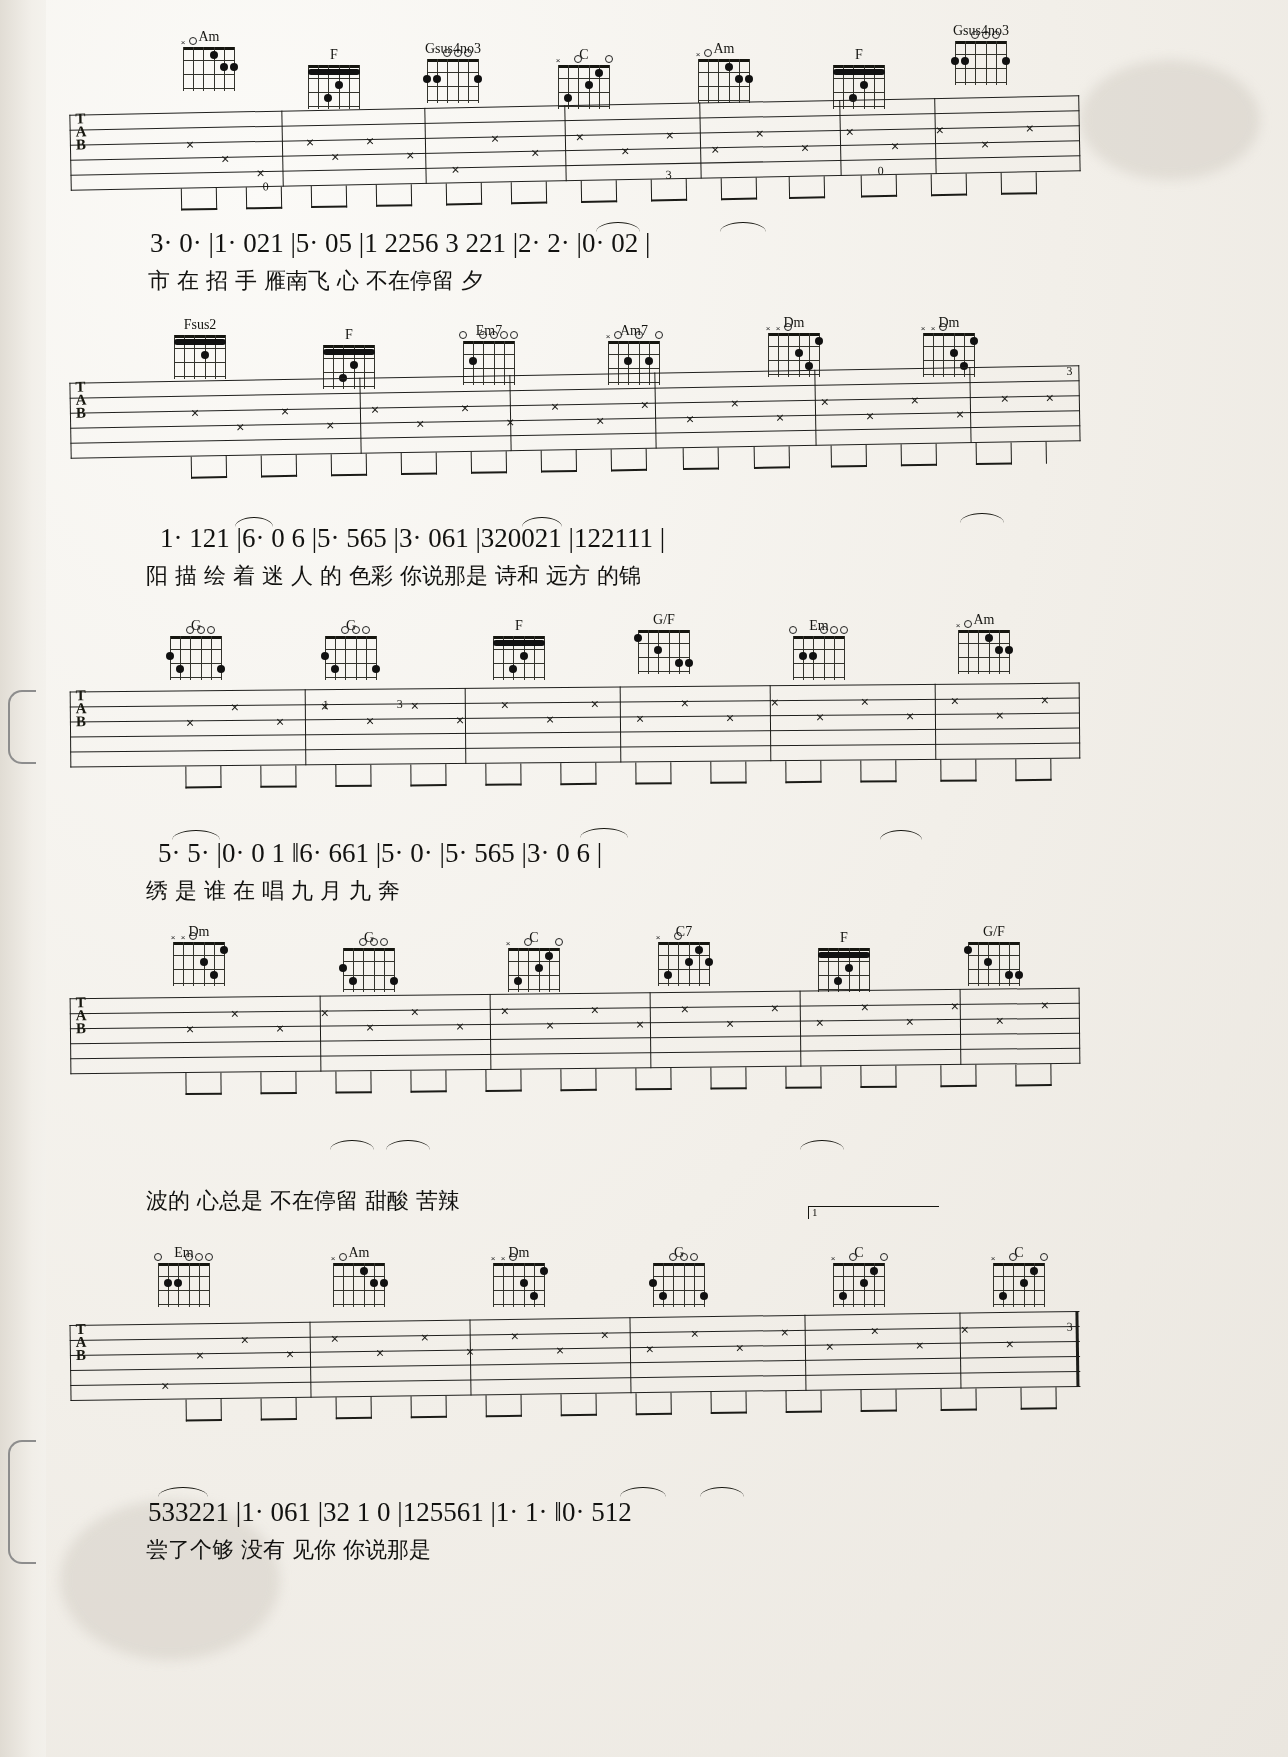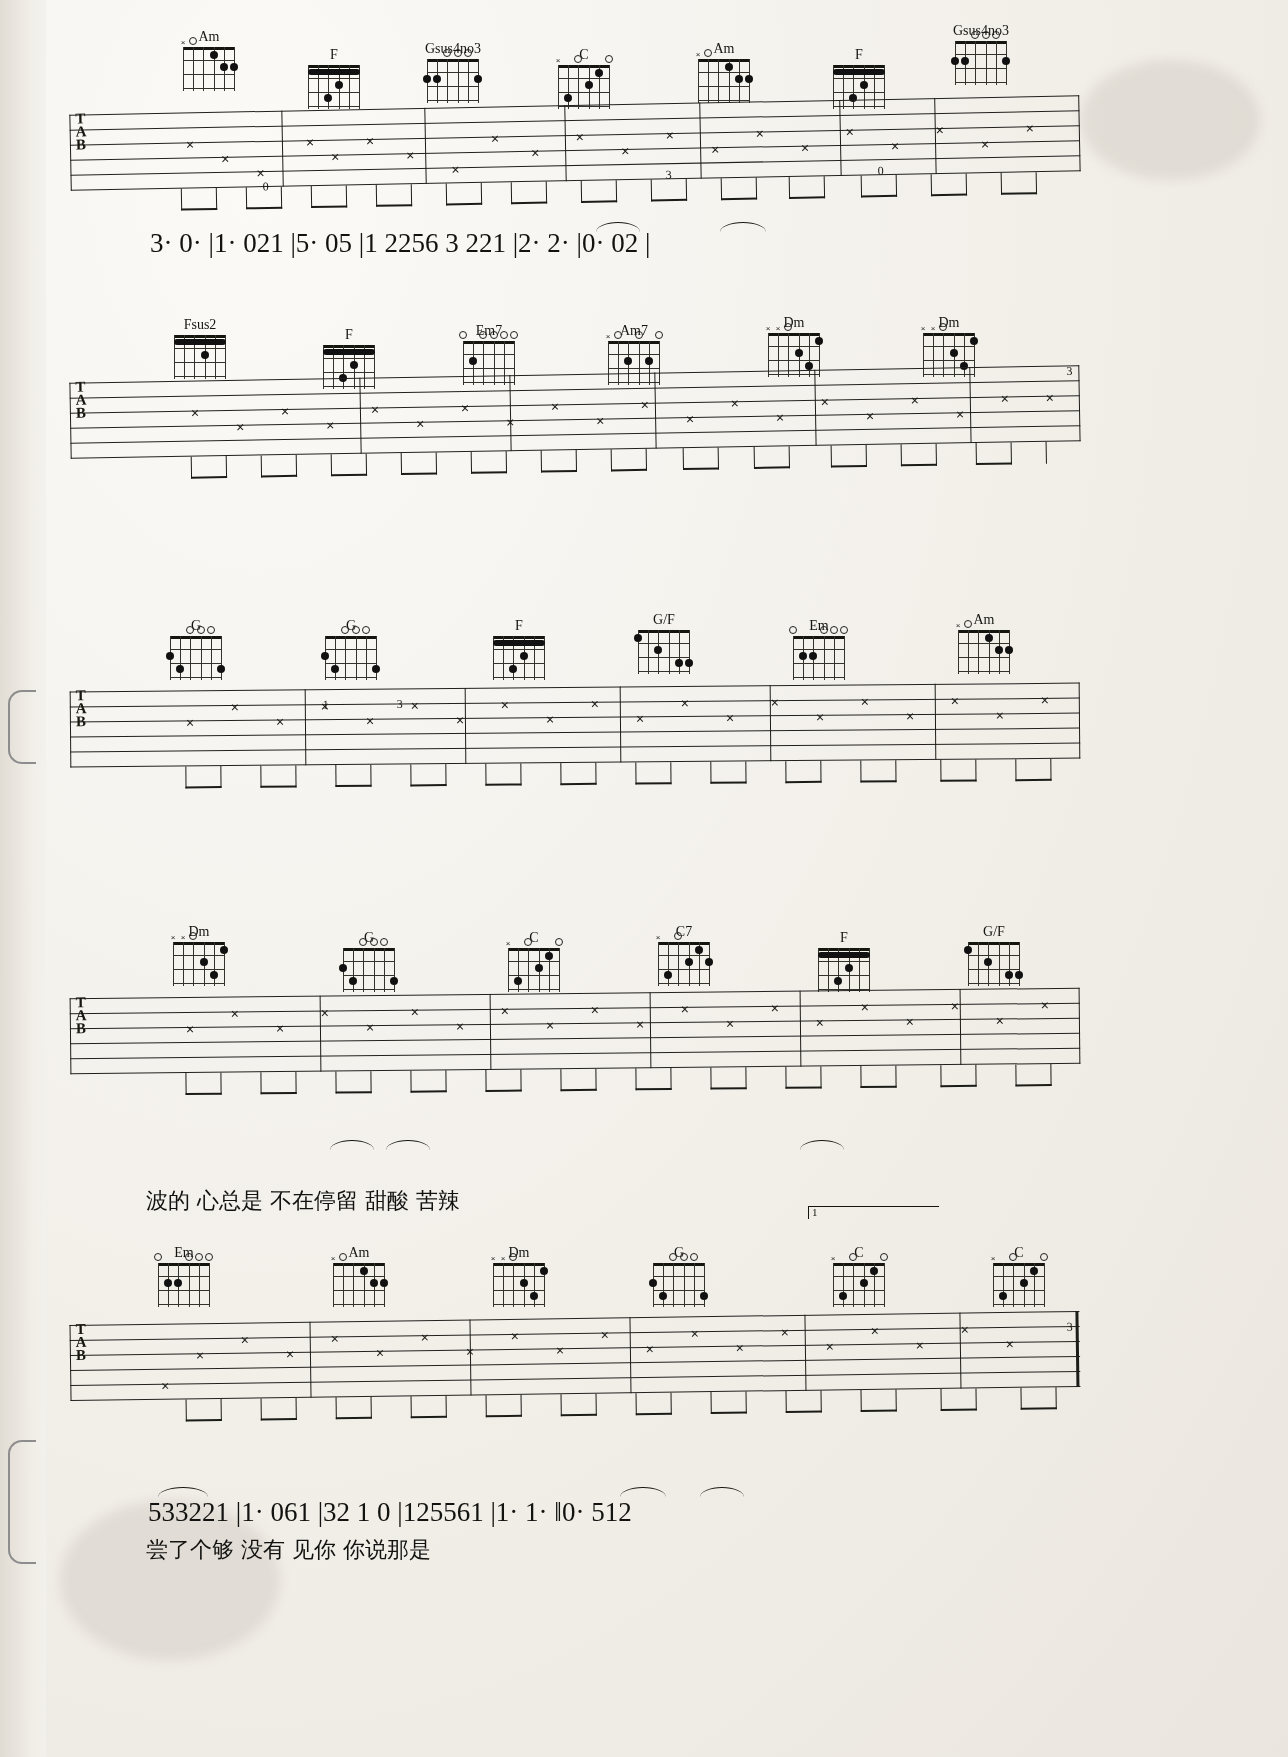--- a/index.html
+++ b/index.html
@@ -302,20 +302,21 @@
       <div class="stem" style="left:895px;top:76px;height:22px"></div>
       <div class="beam" style="left:860px;top:96px;width:36px"></div>
       <div class="stem" style="left:930px;top:76px;height:22px"></div>
       <div class="stem" style="left:965px;top:76px;height:22px"></div>
       <div class="beam" style="left:930px;top:96px;width:36px"></div>
     </div>
   </div>
 
   <div class="melodyline" style="top:228px;">
     <div class="mel" style="left:150px;top:0;">3·  0·  |1·  021 |5·  05 |1 2256 3 221 |2·  2·  |0·  02 |</div>
+    <div class="lyr" style="left:148px;top:38px;">市        在  招 手   雁南飞 心 不在停留        夕</div>
     <div class="slur" style="left:596px;top:-6px;width:44px;"></div>
     <div class="slur" style="left:720px;top:-6px;width:46px;"></div>
   </div>
 
   <div class="system" style="top:312px;height:180px;">
     <div class="chordbox" style="left:163px;top:6px;width:74px;">
       <div class="chordname">Fsus2</div>
       <div class="grid">
         <div class="nut"></div>
         <div class="fret" style="top:13px"></div>
@@ -509,20 +510,27 @@
       <div class="stem" style="left:830px;top:76px;height:22px"></div>
       <div class="stem" style="left:865px;top:76px;height:22px"></div>
       <div class="beam" style="left:830px;top:96px;width:36px"></div>
       <div class="stem" style="left:905px;top:76px;height:22px"></div>
       <div class="stem" style="left:940px;top:76px;height:22px"></div>
       <div class="beam" style="left:905px;top:96px;width:36px"></div>
       <div class="stem" style="left:975px;top:76px;height:22px"></div>
     </div>
   </div>
 
+  <div class="melodyline" style="top:523px;">
+    <div class="mel" style="left:160px;top:0;">1·  121 |6·  0 6 |5·  565 |3·  061 |320021 |122111 |</div>
+    <div class="lyr" style="left:146px;top:38px;">阳 描 绘 着    迷 人 的 色彩   你说那是  诗和 远方  的锦</div>
+    <div class="slur" style="left:235px;top:-6px;width:38px;"></div>
+    <div class="slur" style="left:522px;top:-6px;width:40px;"></div>
+    <div class="slur" style="left:960px;top:-10px;width:44px;"></div>
+  </div>
 
   <div class="system" style="top:613px;height:180px;">
     <div class="chordbox" style="left:165px;top:6px;">
       <div class="chordname">G</div>
       <div class="grid">
         <div class="nut"></div>
         <div class="fret" style="top:13px"></div>
           <div class="fret" style="top:27px"></div>
           <div class="fret" style="top:41px"></div>
         <div class="str" style="left:0"></div>
@@ -714,20 +722,27 @@
       <div class="beam" style="left:790px;top:96px;width:36px"></div>
       <div class="stem" style="left:870px;top:76px;height:22px"></div>
       <div class="stem" style="left:905px;top:76px;height:22px"></div>
       <div class="beam" style="left:870px;top:96px;width:36px"></div>
       <div class="stem" style="left:945px;top:76px;height:22px"></div>
       <div class="stem" style="left:980px;top:76px;height:22px"></div>
       <div class="beam" style="left:945px;top:96px;width:36px"></div>
     </div>
   </div>
 
+  <div class="melodyline" style="top:838px;">
+    <div class="mel" style="left:158px;top:0;">5·  5·  |0·  0 1 ‖6·  661 |5·  0· |5·  565 |3·  0 6 |</div>
+    <div class="lyr" style="left:146px;top:38px;">绣            是 谁 在 唱    九  月 九   奔</div>
+    <div class="slur" style="left:172px;top:-8px;width:48px;"></div>
+    <div class="slur" style="left:580px;top:-10px;width:48px;"></div>
+    <div class="slur" style="left:880px;top:-8px;width:42px;"></div>
+  </div>
 
   <div class="system" style="top:925px;height:180px;">
     <div class="chordbox" style="left:168px;top:0;">
       <div class="chordname">Dm</div>
       <div class="grid">
         <div class="nut"></div>
         <div class="fret" style="top:13px"></div>
           <div class="fret" style="top:27px"></div>
           <div class="fret" style="top:41px"></div>
         <div class="str" style="left:0"></div>

